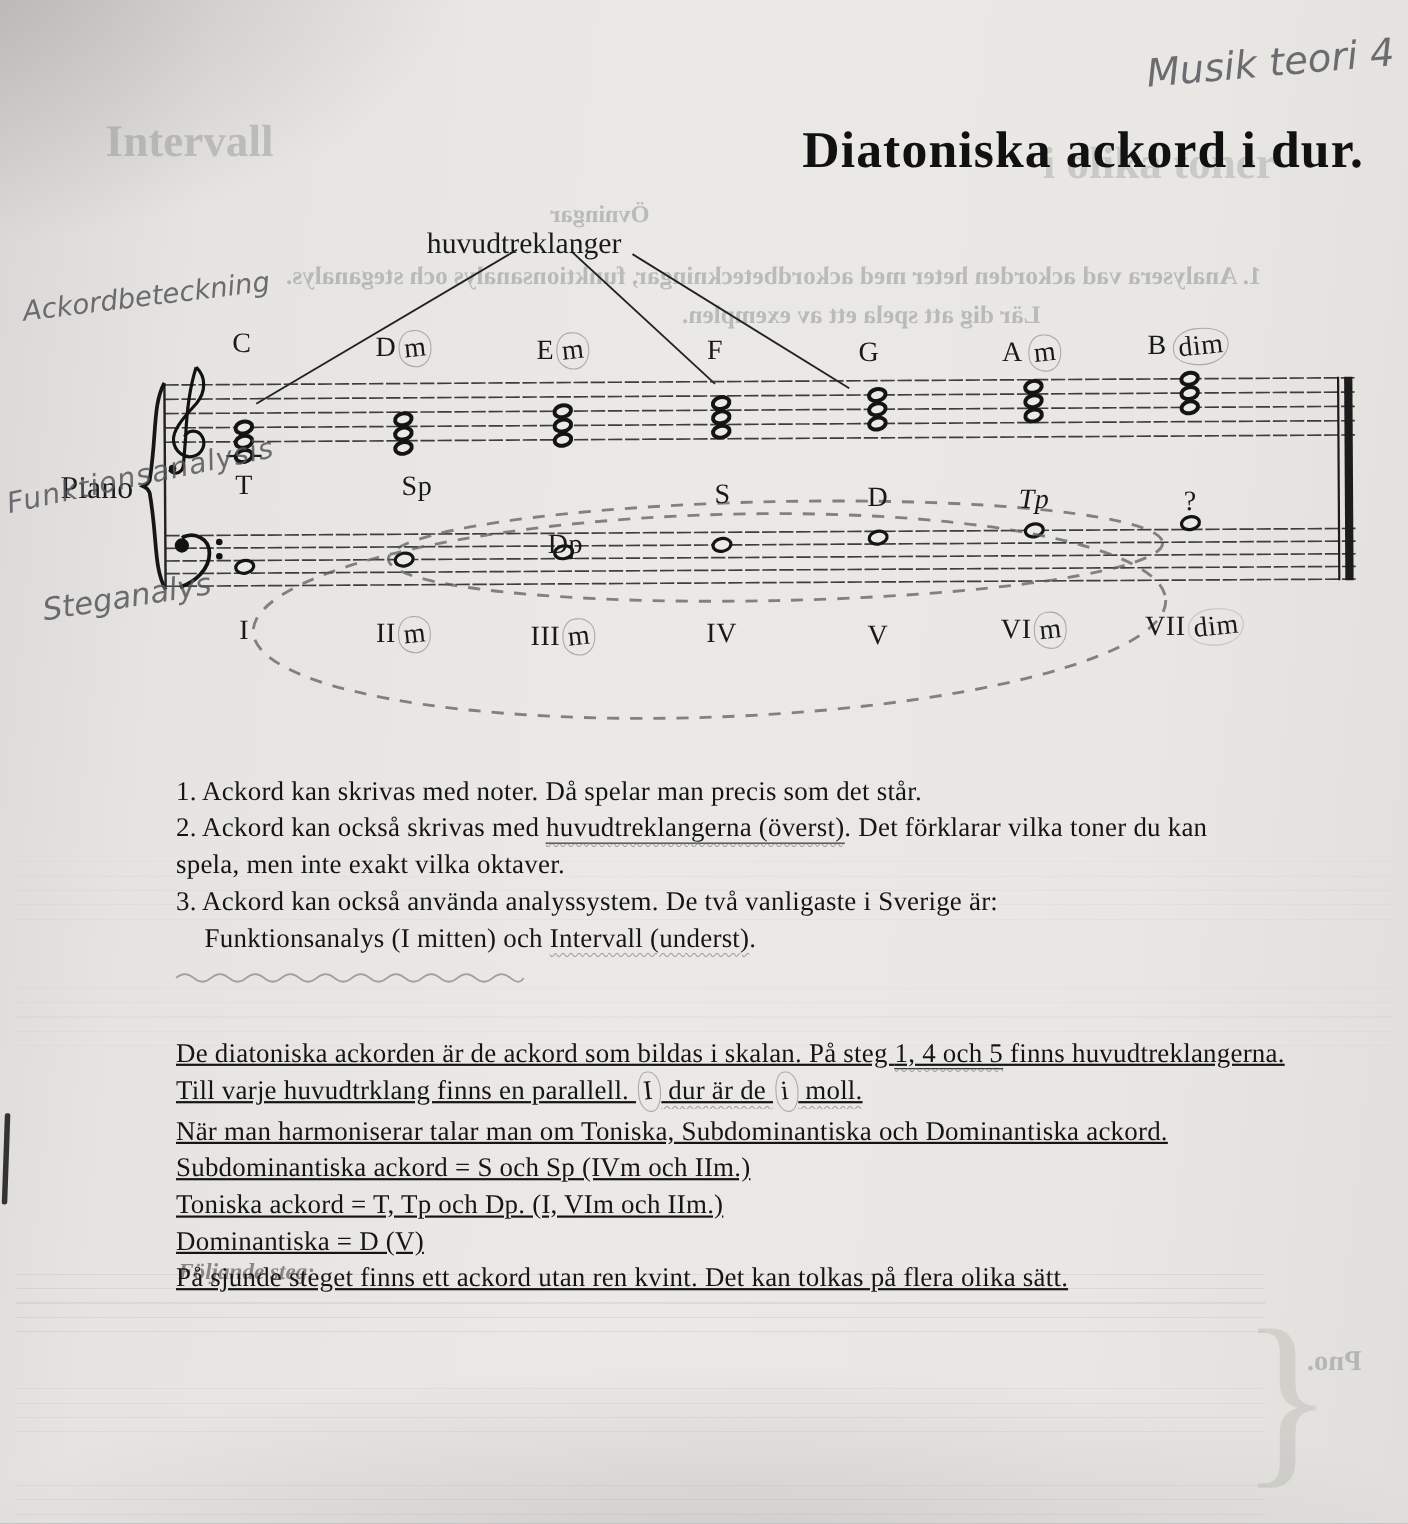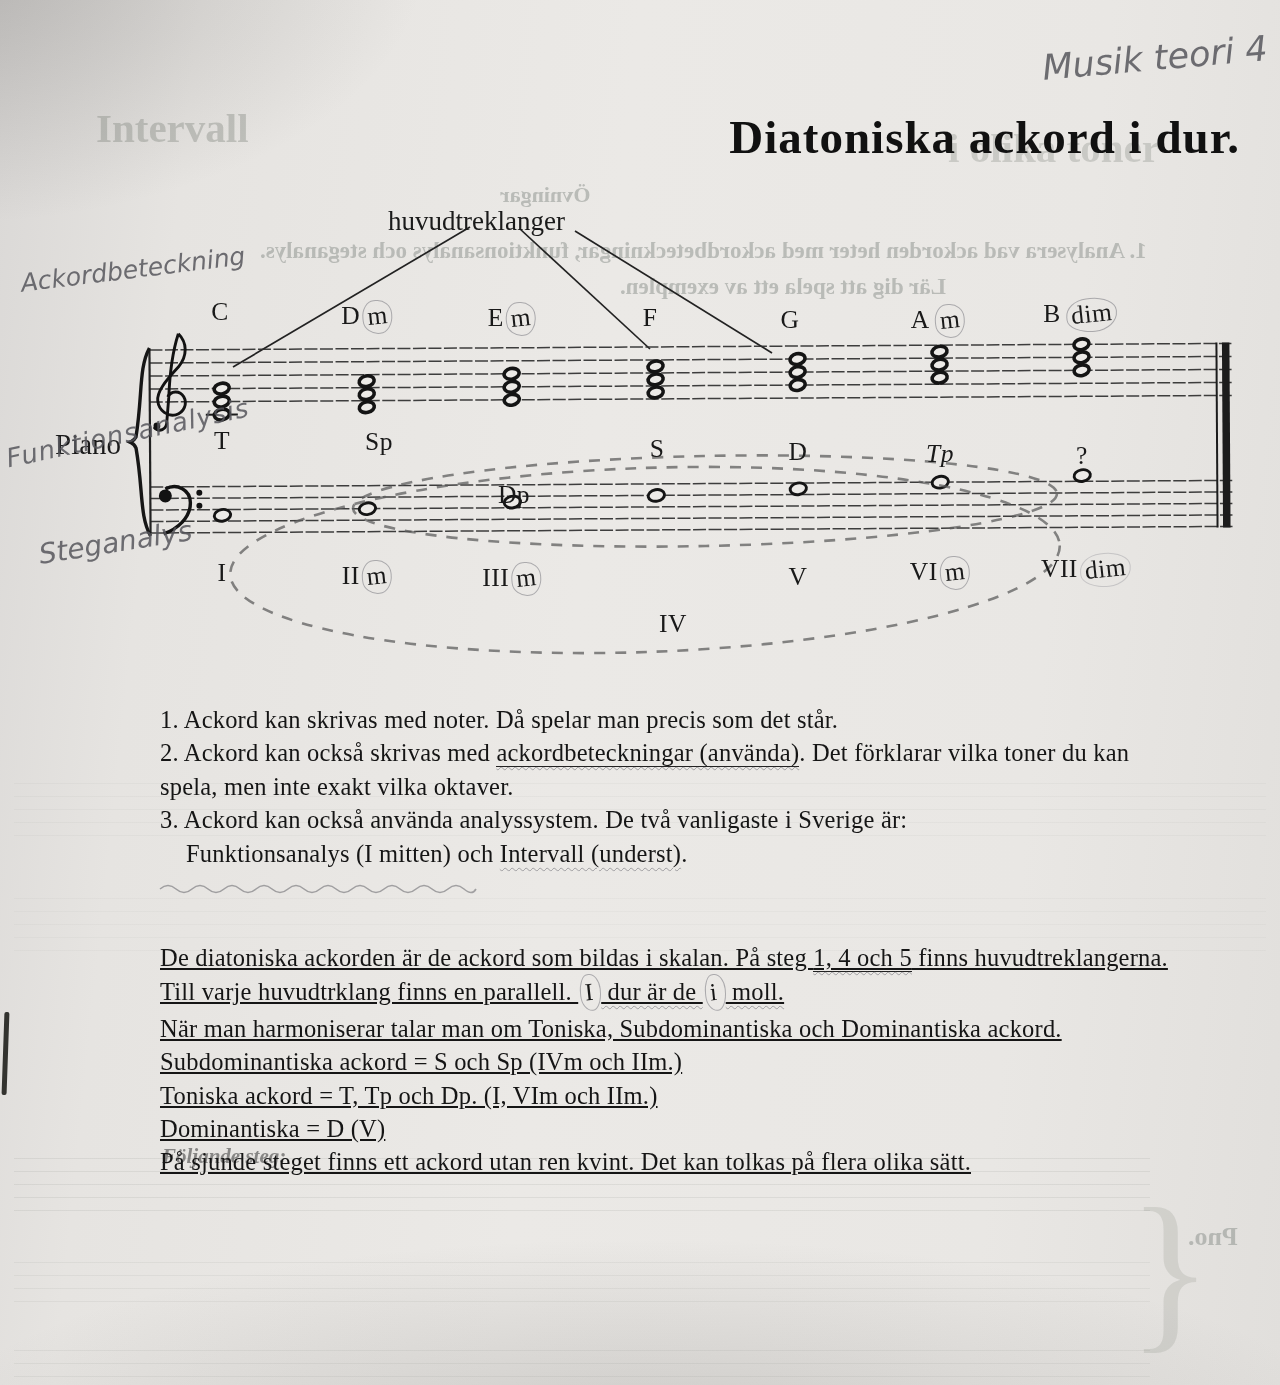--- a/index.html
+++ b/index.html
@@ -182,28 +182,28 @@
   <div class="slabel" style="left:363px;top:427px;margin-left:16px;">Sp</div>
   <div class="slabel" style="left:514px;top:441px;margin-top:39px;">Dp</div>
   <div class="slabel" style="left:657px;top:434px;">S</div>
   <div class="slabel" style="left:798px;top:437px;">D</div>
   <div class="slabel" style="left:940px;top:439px;font-style:italic;">Tp</div>
   <div class="slabel" style="left:1082px;top:441px;">?</div>
 
   <div class="slabel" style="left:222px;top:558px;"><span>I</span></div>
   <div class="slabel" style="left:367px;top:560px;"><span>II</span><span class="pcirc">m</span></div>
   <div class="slabel" style="left:512px;top:562px;"><span>III</span><span class="pcirc">m</span></div>
-  <div class="slabel" style="left:673px;top:561px;margin-top:48px;"><span>IV</span></div>
+  <div class="slabel" style="left:656px;top:561px;"><span>IV</span></div>
   <div class="slabel" style="left:798px;top:562px;"><span>V</span></div>
   <div class="slabel" style="left:940px;top:556px;"><span>VI</span><span class="pcirc">m</span></div>
   <div class="slabel" style="left:1086px;top:553px;"><span>VII</span><span class="pcirc light">dim</span></div>
 
   <div class="para" style="left:160px;top:703px;width:1110px;">
     <div class="pline"><span>1. Ackord kan skrivas med noter. Då spelar man precis som det står.</span></div>
-    <div class="pline"><span>2. Ackord kan också skrivas med </span><span class="u-ink u-pencil">ackordbeteckningar (använda)</span><span>. Det förklarar vilka toner du kan</span></div>
+    <div class="pline"><span>2. Ackord kan också skrivas med </span><span class="u-ink u-pencil">huvudtreklangerna (överst)</span><span>. Det förklarar vilka toner du kan</span></div>
     <div class="pline"><span>spela, men inte exakt vilka oktaver.</span></div>
     <div class="pline"><span>3. Ackord kan också använda analyssystem. De två vanligaste i Sverige är:</span></div>
     <div class="pline indent"><span>Funktionsanalys</span><span> (I mitten) och </span><span class="u-pencil">Intervall (underst)</span><span>.</span></div>
   </div>
 
   <svg class="squiggle" style="left:158px;top:880px;" width="320" height="16">
     <path d="M2,9 Q10,2 18,9 T34,9 T50,9 T66,9 T82,9 T98,9 T114,9 T130,9 T146,9 T162,9 T178,9 T194,9 T210,9 T226,9 T242,9 T258,9 T274,9 T290,9 T306,9 T318,9" fill="none" stroke="rgba(100,100,106,.55)" stroke-width="1.6"></path>
   </svg>
 
   <div class="para" style="left:160px;top:941px;width:1120px;text-decoration:underline;">

